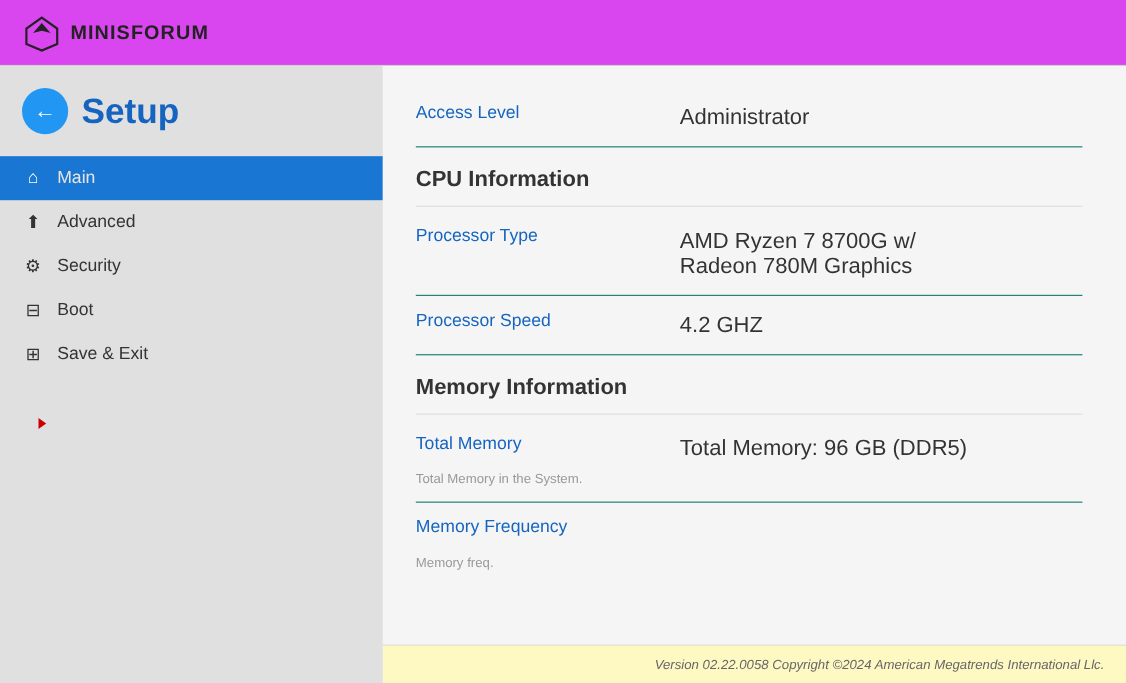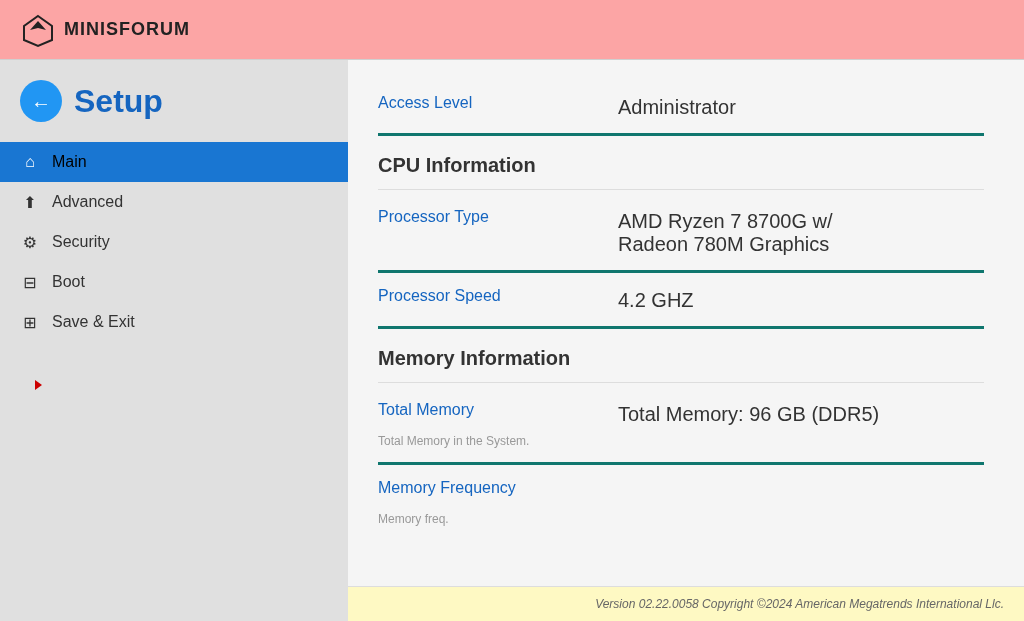--- a/index.html
+++ b/index.html
@@ -8,21 +8,21 @@
       height: 621px;
       background: #e8e8e8;
       font-family: 'Segoe UI', Arial, sans-serif;
       overflow: hidden;
       display: flex;
       flex-direction: column;
     }
 
     
     .top-bar {
-      background: #fca5a5;
+      background: #d946ef;
       height: 60px;
       display: flex;
       align-items: center;
       padding: 0 20px;
       border-bottom: 1px solid #d0d0d0;
     }
     .logo-area {
       display: flex;
       align-items: center;
       gap: 8px;
@@ -98,21 +98,21 @@
       height: 20px;
       display: flex;
       align-items: center;
       justify-content: center;
       font-size: 16px;
     }
     .nav-item .nav-label {
       font-size: 16px;
     }
     .nav-item.active .nav-label {
-      color: #000000;
+      color: #e5e5e5;
     }
 
     
     .content-area {
       flex: 1;
       background: #f5f5f5;
       display: flex;
       flex-direction: column;
       position: relative;
       overflow: hidden;
@@ -133,21 +133,21 @@
     .content-scroll::-webkit-scrollbar-thumb {
       background: #a0a0a0;
       border-radius: 2px;
     }
 
     
     .info-row {
       display: flex;
       align-items: flex-start;
       padding: 14px 0;
-      border-bottom: 3px solid #0f766e;
+      border-bottom: 1px solid #0f766e;
     }
     .info-row:last-child {
       border-bottom: none;
     }
     .info-label {
       width: 240px;
       flex-shrink: 0;
     }
     .info-label-text {
       color: #1565C0;

